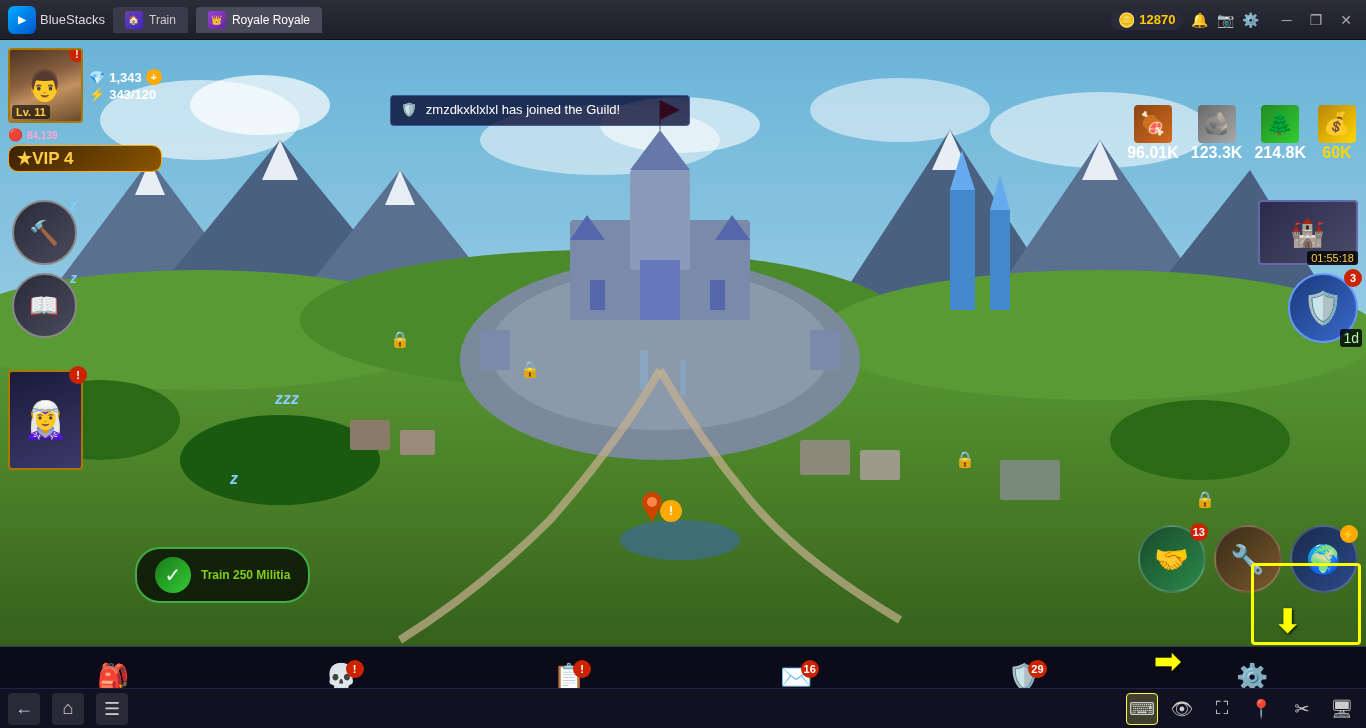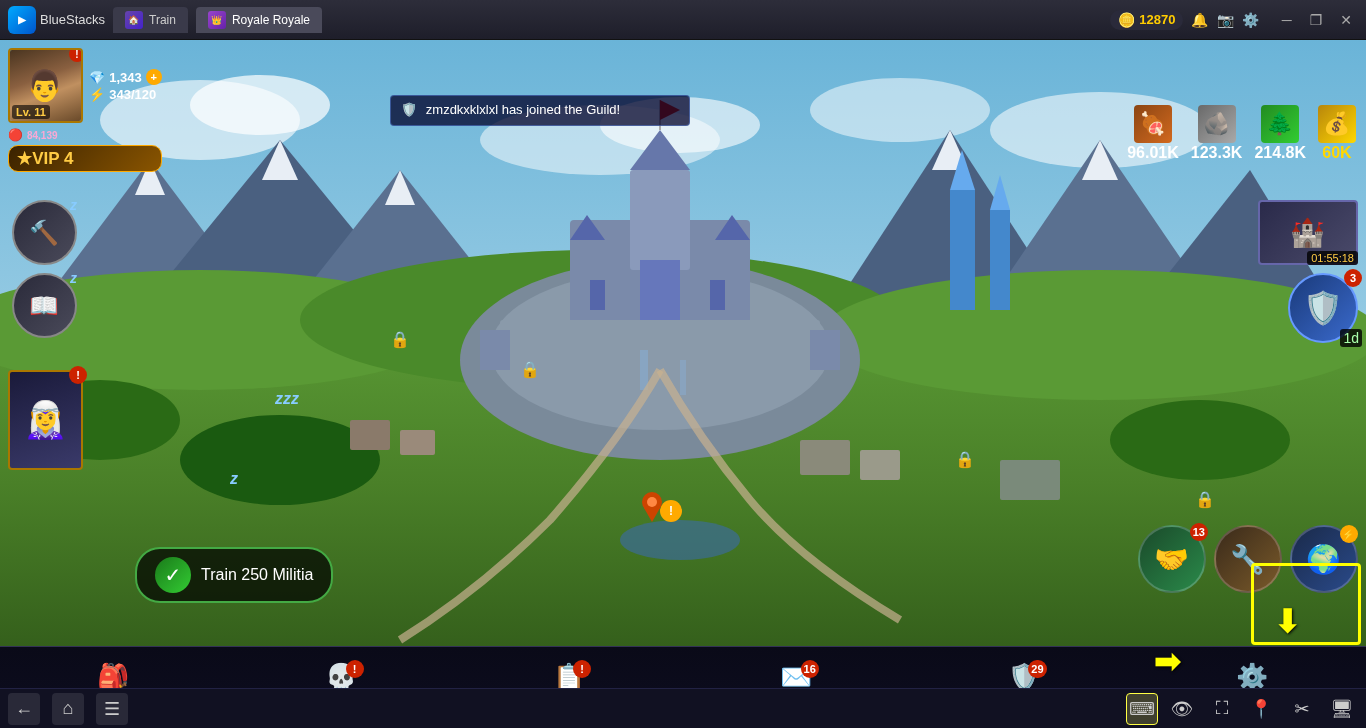--- a/index.html
+++ b/index.html
@@ -228,21 +228,21 @@
       color: white;
     }
     .quest-check {
       width: 36px; height: 36px;
       background: linear-gradient(135deg, #1a7a1a, #33cc33);
       border-radius: 50%;
       display: flex; align-items: center; justify-content: center;
       font-size: 20px; color: white;
     }
     .quest-text {
-      font-size: 16px; font-weight: normal; color: #ffffff;
+      font-size: 12px; font-weight: bold; color: #84cc16;
     }
 
     
     .top-right-panel {
       position: absolute;
       top: 160px; right: 8px;
       display: flex; flex-direction: column; gap: 8px;
       align-items: flex-end;
     }
     .mini-castle {

